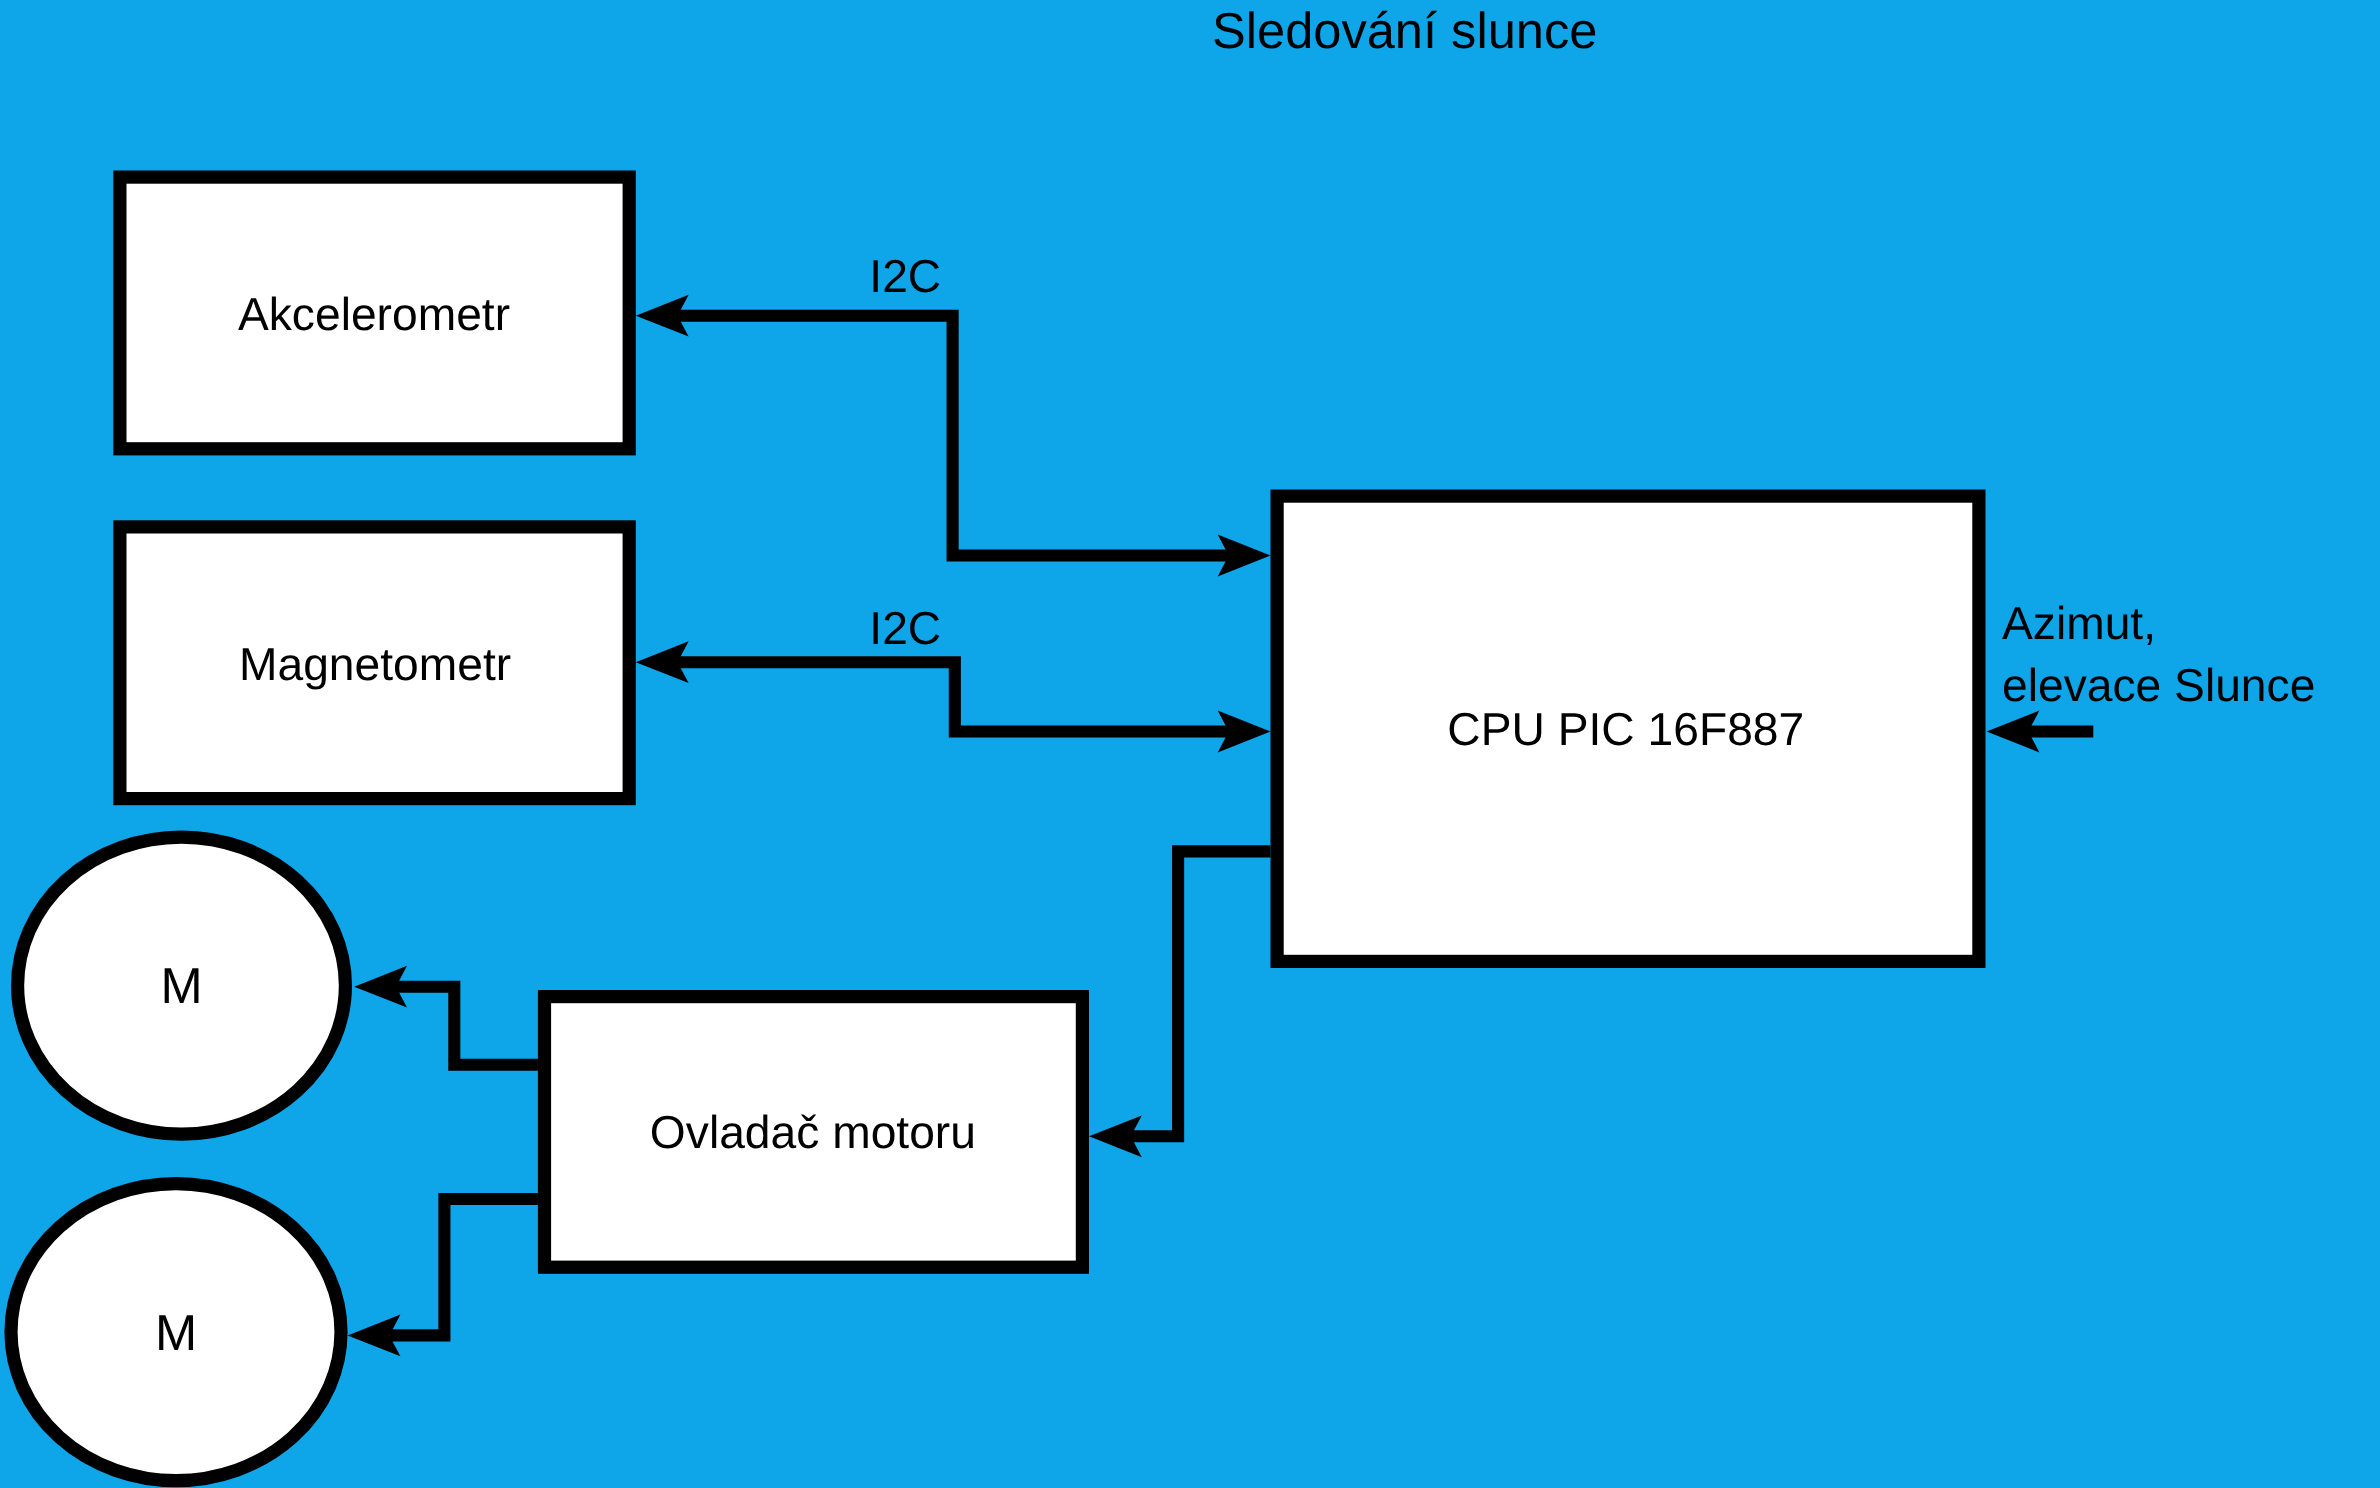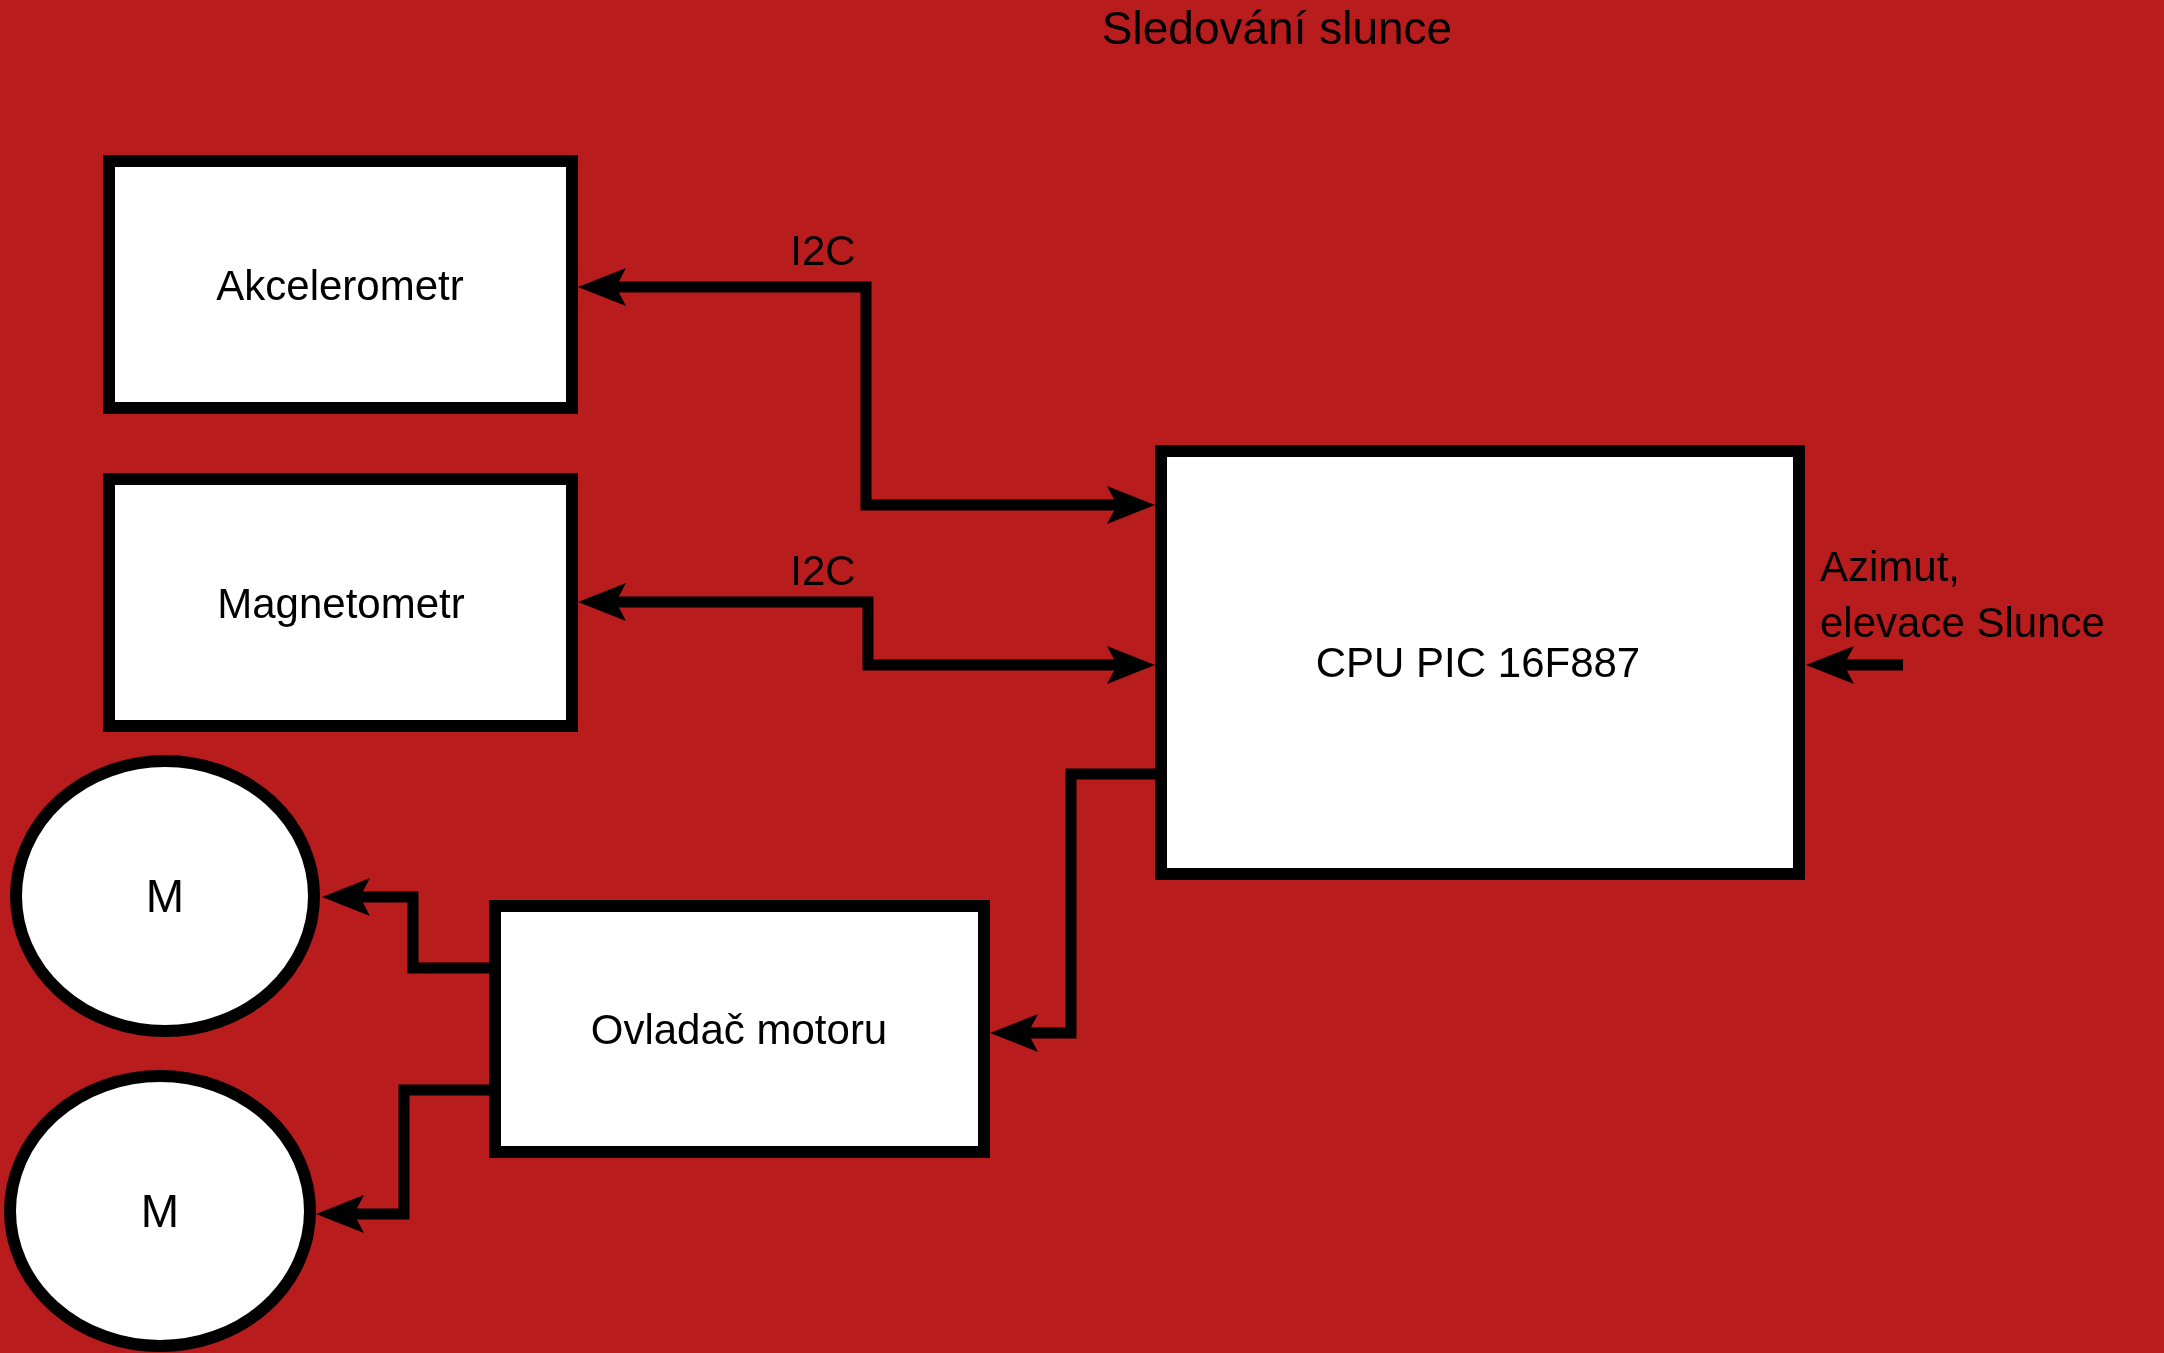--- a/index.html
+++ b/index.html
@@ -4,21 +4,21 @@
 <style>
   html, body {
     margin: 0;
     padding: 0;
     background: #ffffff;
   }
   .canvas {
     position: relative;
     width: 2164px;
     height: 1353px;
-    background: #b91c1c;
+    background: #0ea5e9;
     overflow: hidden;
   }
   svg {
     display: block;
     width: 2164px;
     height: 1353px;
   }
   .node-box {
     fill: #ffffff;
     stroke: #000000;

